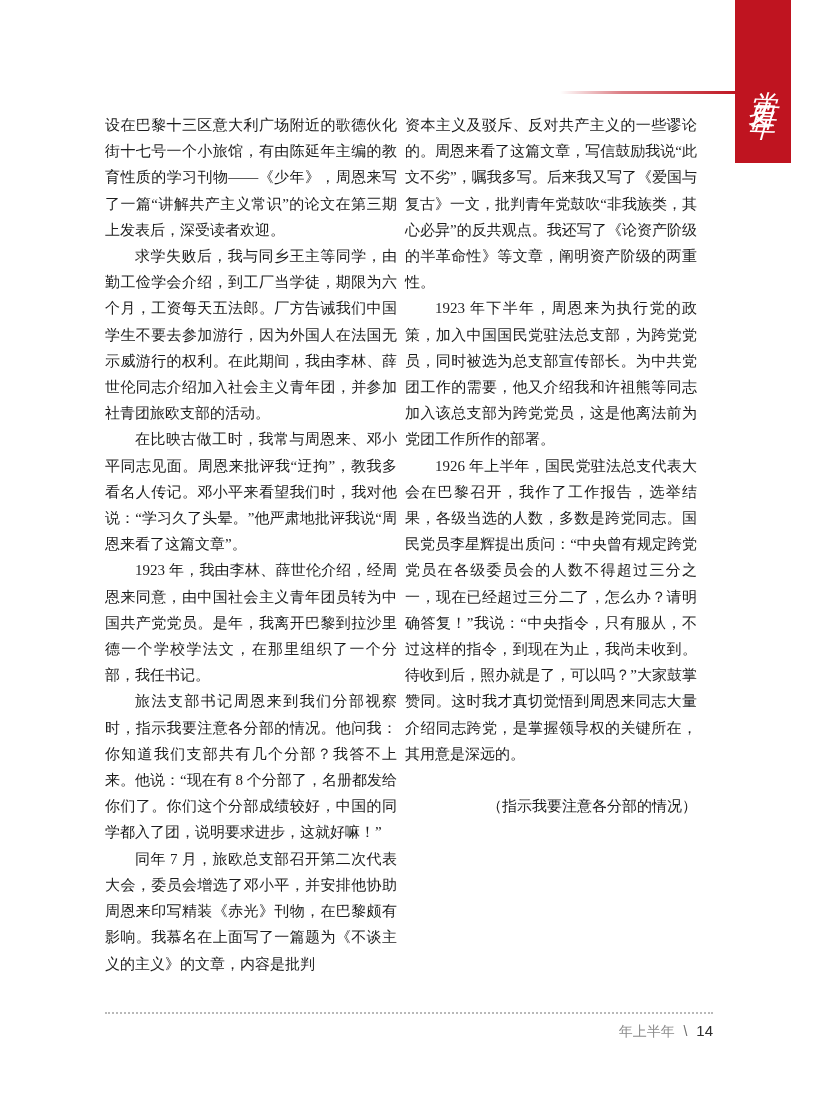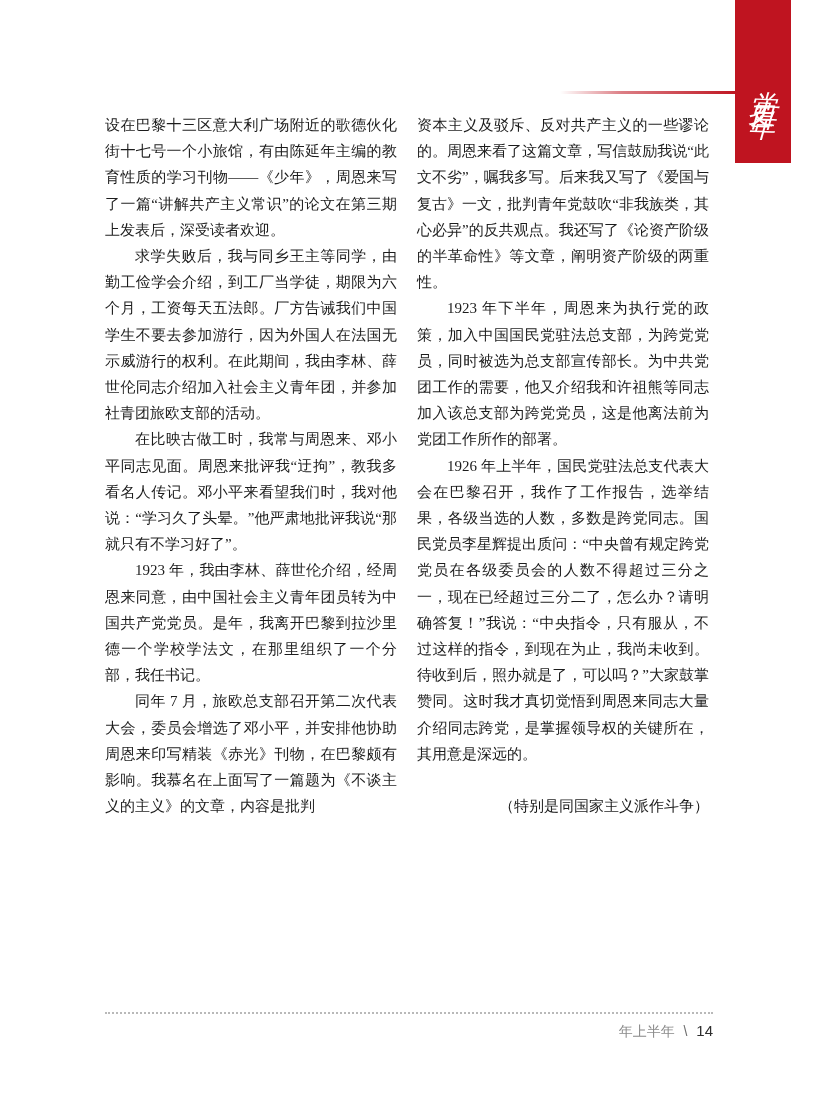--- a/index.html
+++ b/index.html
@@ -46,21 +46,21 @@
     font-family: "DejaVu Serif", serif;
     transform: rotate(2deg);
   }
   
   .content {
     position: absolute;
     top: 112px;
     left: 105px;
     width: 608px;
     display: flex;
-    gap: 20px;
+    gap: 8px;
   }
   .col {
     width: 292px;
     font-size: 15px;
     line-height: 26.2px;
     color: #1c1c1c;
   }
   .col p {
     text-align: justify;
     text-justify: inter-ideograph;
@@ -108,29 +108,30 @@
   <div class="top-rule"></div>
 
   <div class="banner">
     <span class="banner-text">党史百年</span>
   </div>
 
   <div class="content">
     <div class="col" id="col-left">
         <p>设在巴黎十三区意大利广场附近的歌德伙化街十七号一个小旅馆，有由陈延年主编的教育性质的学习刊物——《少年》，周恩来写了一篇“讲解共产主义常识”的论文在第三期上发表后，深受读者欢迎。</p>
         <p class="indent">求学失败后，我与同乡王主等同学，由勤工俭学会介绍，到工厂当学徒，期限为六个月，工资每天五法郎。厂方告诫我们中国学生不要去参加游行，因为外国人在法国无示威游行的权利。在此期间，我由李林、薛世伦同志介绍加入社会主义青年团，并参加社青团旅欧支部的活动。</p>
-        <p class="indent">在比映古做工时，我常与周恩来、邓小平同志见面。周恩来批评我“迂拘”，教我多看名人传记。邓小平来看望我们时，我对他说：“学习久了头晕。”他严肃地批评我说“那就只有不学习好了”。</p>
+        <p class="indent">在比映古做工时，我常与周恩来、邓小平同志见面。周恩来批评我“迂拘”，教我多看名人传记。邓小平来看望我们时，我对他说：“学习久了头晕。”他严肃地批评我说“周恩来看了这篇文章”。</p>
         <p class="indent">1923 年，我由李林、薛世伦介绍，经周恩来同意，由中国社会主义青年团员转为中国共产党党员。是年，我离开巴黎到拉沙里德一个学校学法文，在那里组织了一个分部，我任书记。</p>
+        <p class="indent">旅法支部书记周恩来到我们分部视察时，指示我要注意各分部的情况。他问我：你知道我们支部共有几个分部？我答不上来。他说：“现在有 8 个分部了，名册都发给你们了。你们这个分部成绩较好，中国的同学都入了团，说明要求进步，这就好嘛！”</p>
         <p class="indent">同年 7 月，旅欧总支部召开第二次代表大会，委员会增选了邓小平，并安排他协助周恩来印写精装《赤光》刊物，在巴黎颇有影响。我慕名在上面写了一篇题为《不谈主义的主义》的文章，内容是批判</p>
       </div>
     <div class="col" id="col-right">
         <p>资本主义及驳斥、反对共产主义的一些谬论的。周恩来看了这篇文章，写信鼓励我说“此文不劣”，嘱我多写。后来我又写了《爱国与复古》一文，批判青年党鼓吹“非我族类，其心必异”的反共观点。我还写了《论资产阶级的半革命性》等文章，阐明资产阶级的两重性。</p>
         <p class="indent">1923 年下半年，周恩来为执行党的政策，加入中国国民党驻法总支部，为跨党党员，同时被选为总支部宣传部长。为中共党团工作的需要，他又介绍我和许祖熊等同志加入该总支部为跨党党员，这是他离法前为党团工作所作的部署。</p>
         <p class="indent">1926 年上半年，国民党驻法总支代表大会在巴黎召开，我作了工作报告，选举结果，各级当选的人数，多数是跨党同志。国民党员李星辉提出质问：“中央曾有规定跨党党员在各级委员会的人数不得超过三分之一，现在已经超过三分二了，怎么办？请明确答复！”我说：“中央指令，只有服从，不过这样的指令，到现在为止，我尚未收到。待收到后，照办就是了，可以吗？”大家鼓掌赞同。这时我才真切觉悟到周恩来同志大量介绍同志跨党，是掌握领导权的关键所在，其用意是深远的。</p>
-        <p class="signature">（特别是同国家主义派作斗争）</p>
+        <p class="signature">（指示我要注意各分部的情况）</p>
       </div>
   </div>
 
   <div class="footer-rule"></div>
 
   <div class="footer-line">
     <span>年上半年</span>
     <span class="sep">\</span>
     <span class="pagenum">14</span>
   </div>

